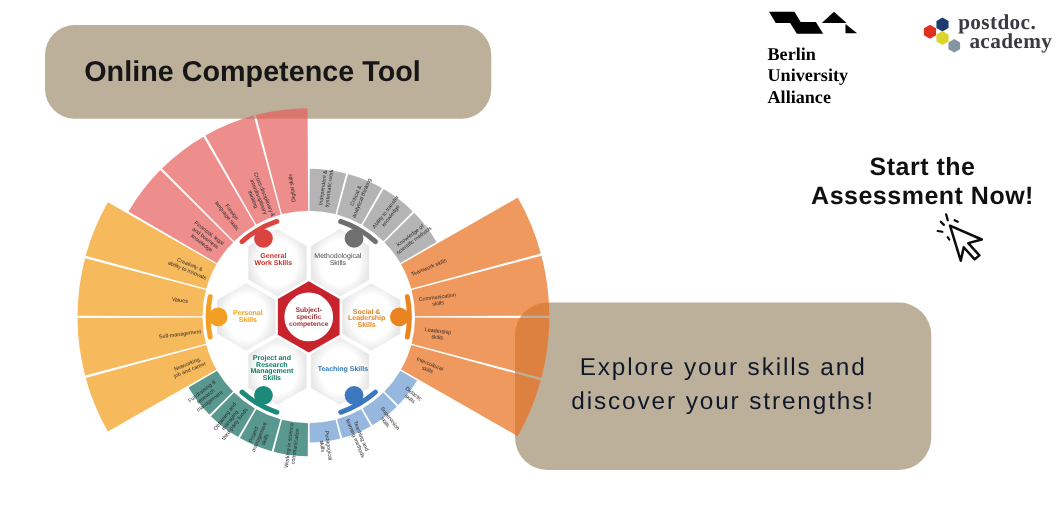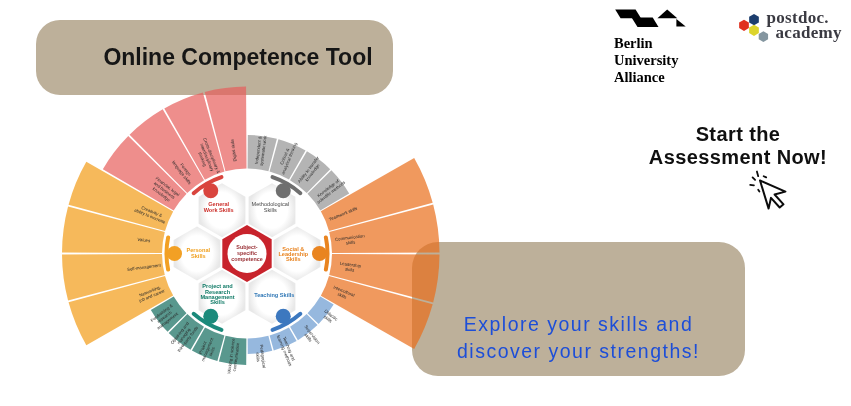--- a/index.html
+++ b/index.html
@@ -1,21 +1,21 @@
 <!DOCTYPE html>
 <html><head><meta charset="utf-8"><style>
 html,body{margin:0;padding:0;background:#fff;}
 #page{position:relative;width:851px;height:406px;overflow:hidden;font-family:"Liberation Sans",sans-serif;background:#fff;}
 .box{position:absolute;background:#bdb09a;}
 </style></head><body>
 <div id="page">
   <div class="box" style="left:36px;top:20px;width:357px;height:75px;border-radius:24px;"></div>
-  <div style="position:absolute;left:36px;top:20px;width:332px;height:75px;display:flex;align-items:center;justify-content:center;font-size:23px;font-weight:bold;color:#161616;padding-left:36px;">Online Competence Tool</div>
+  <div style="position:absolute;left:36px;top:20px;width:332px;height:75px;display:flex;align-items:center;justify-content:center;font-size:23px;font-weight:bold;color:#161616;">Online Competence Tool</div>
   <div class="box" style="left:412px;top:242px;width:333px;height:134px;border-radius:26px;"></div>
-  <div style="position:absolute;left:432px;top:281px;width:293px;text-align:center;font-size:19.5px;color:#1d4ed8;letter-spacing:1.5px;line-height:27px;margin-top:30px;">Explore your skills and<br>discover your strengths!</div>
+  <div style="position:absolute;left:432px;top:281px;width:293px;text-align:center;font-size:19.5px;color:#0f172a;letter-spacing:1.5px;line-height:27px;">Explore your skills and<br>discover your strengths!</div>
   <div style="position:absolute;left:610px;top:123px;width:256px;text-align:center;font-size:20px;font-weight:bold;color:#101010;letter-spacing:0.4px;line-height:23px;">Start the<br>Assessment Now!</div>
 
   <svg width="95" height="92" viewBox="0 0 95 92" style="position:absolute;left:602px;top:0">
     <g fill="#000000">
       <polygon points="13.2,9.4 33.6,9.4 39,18.3 18.6,18.3"></polygon>
       <polygon points="29.6,17.6 50.7,17.6 56.5,26.9 35.5,26.9"></polygon>
       <polygon points="65.2,9.4 75.3,18.3 55.4,18.3"></polygon>
       <polygon points="74.4,19.1 83.7,26.5 74.4,26.5"></polygon>
     </g>
     <text x="12" y="48" font-family="Liberation Serif, serif" font-weight="bold" font-size="14.5" fill="#000">Berlin</text>

